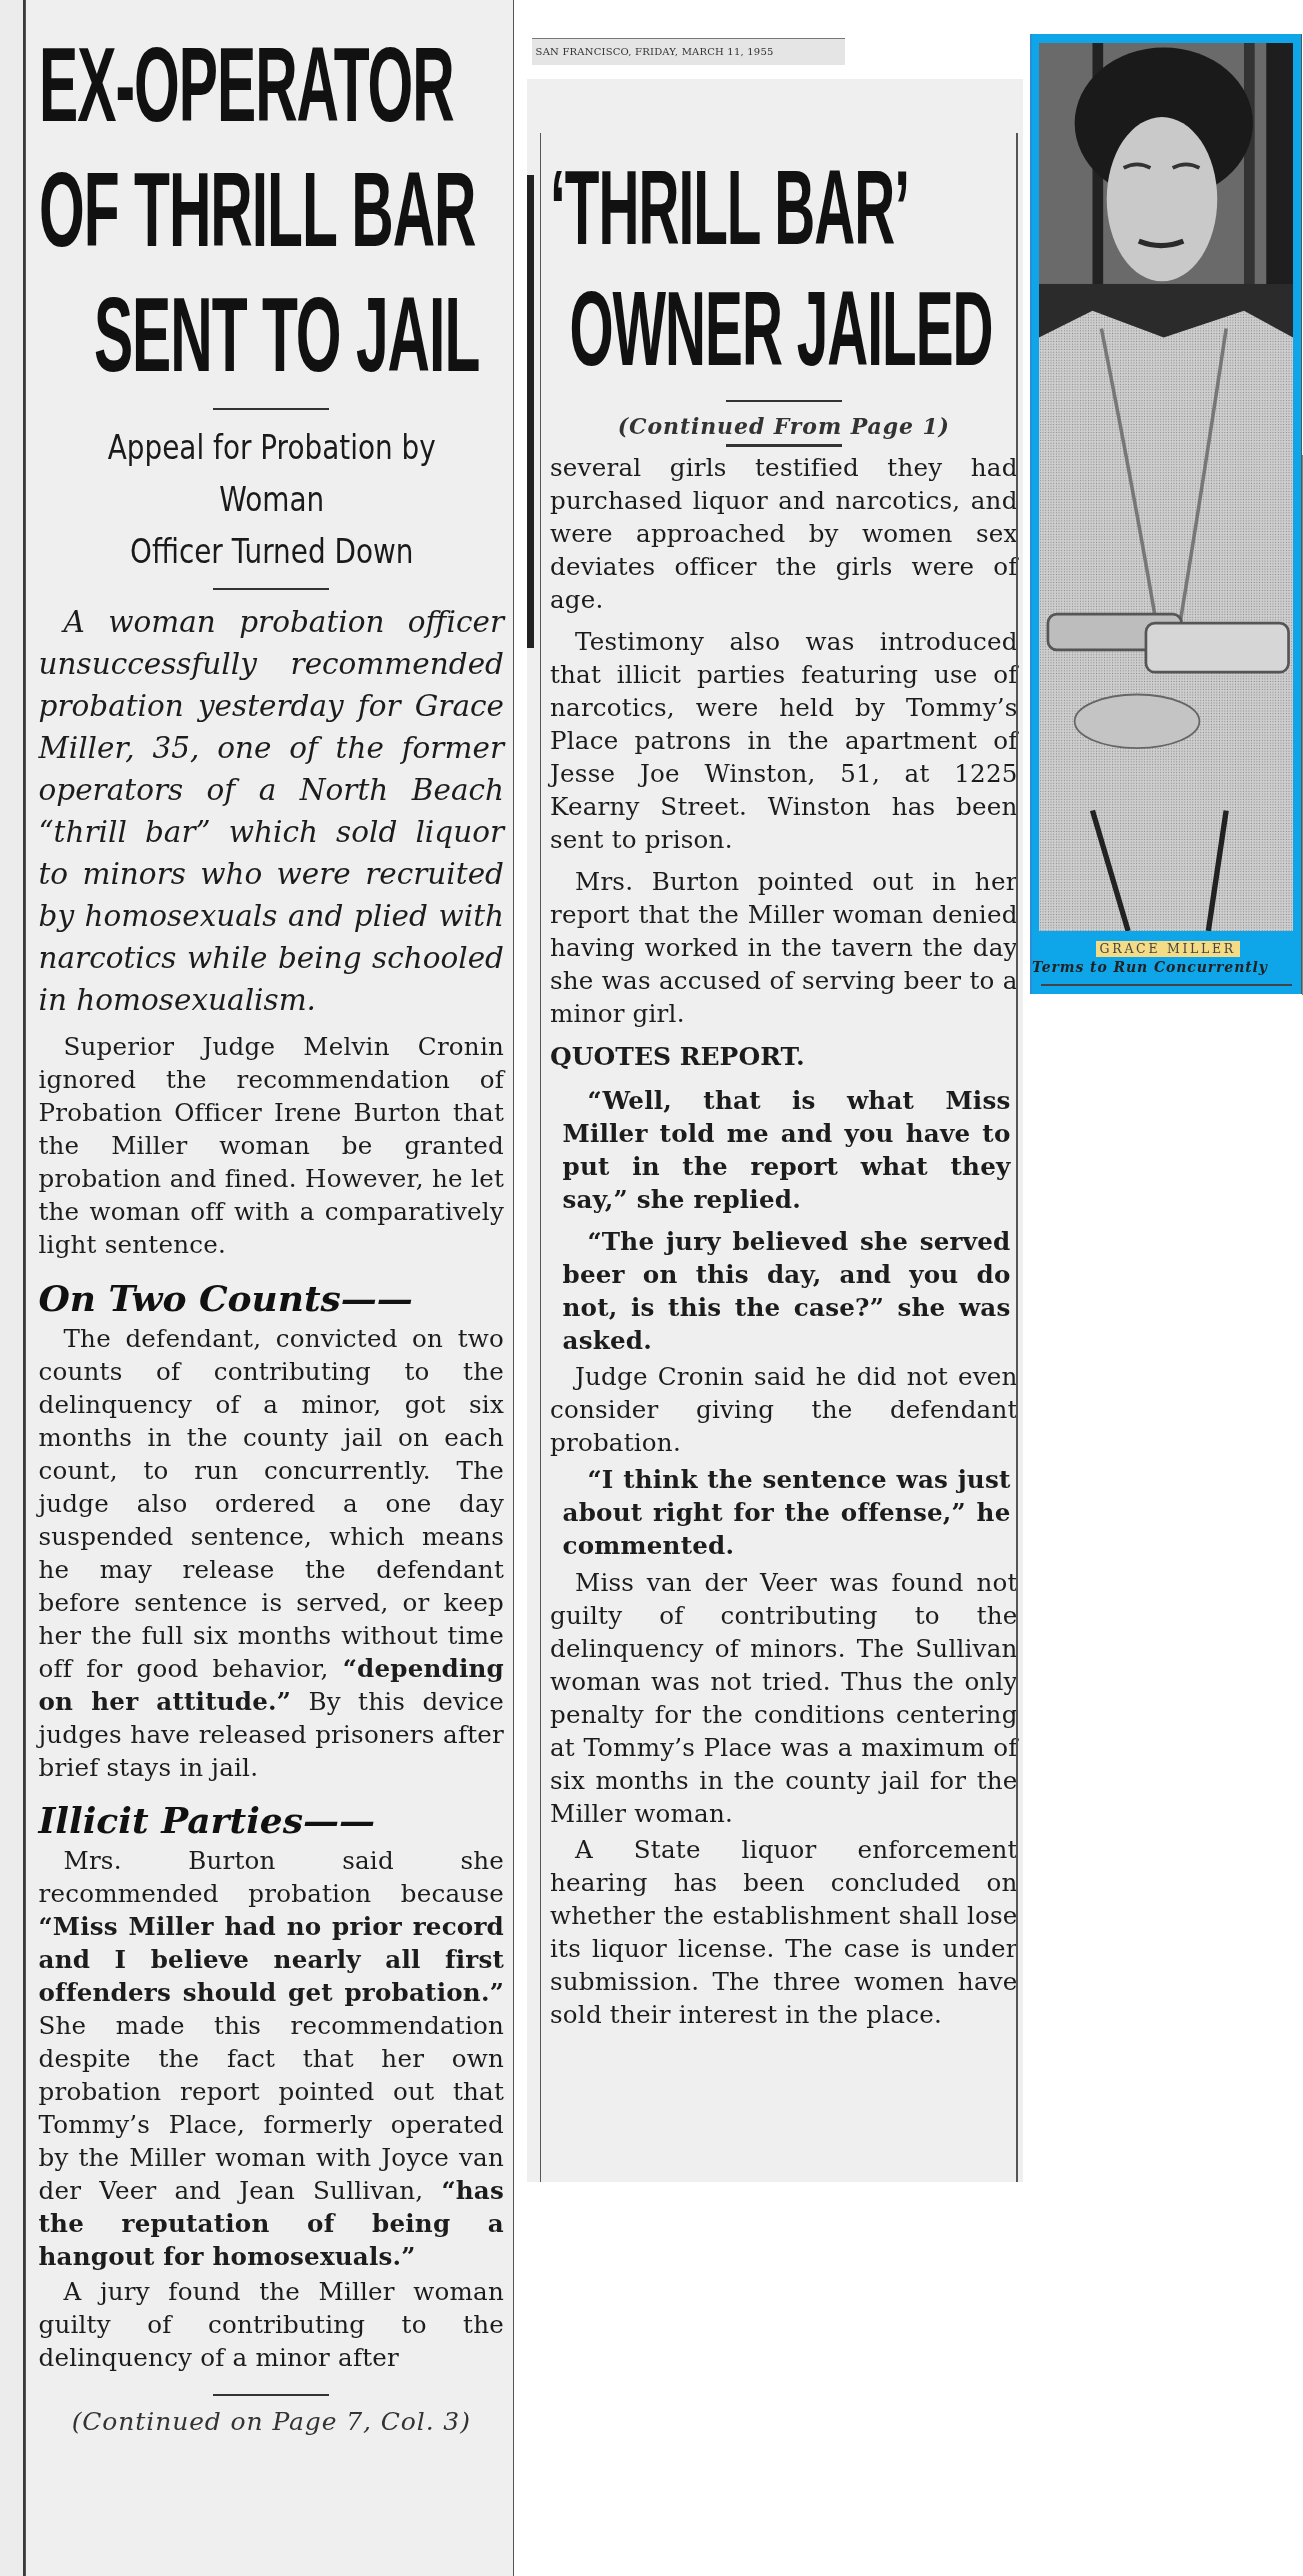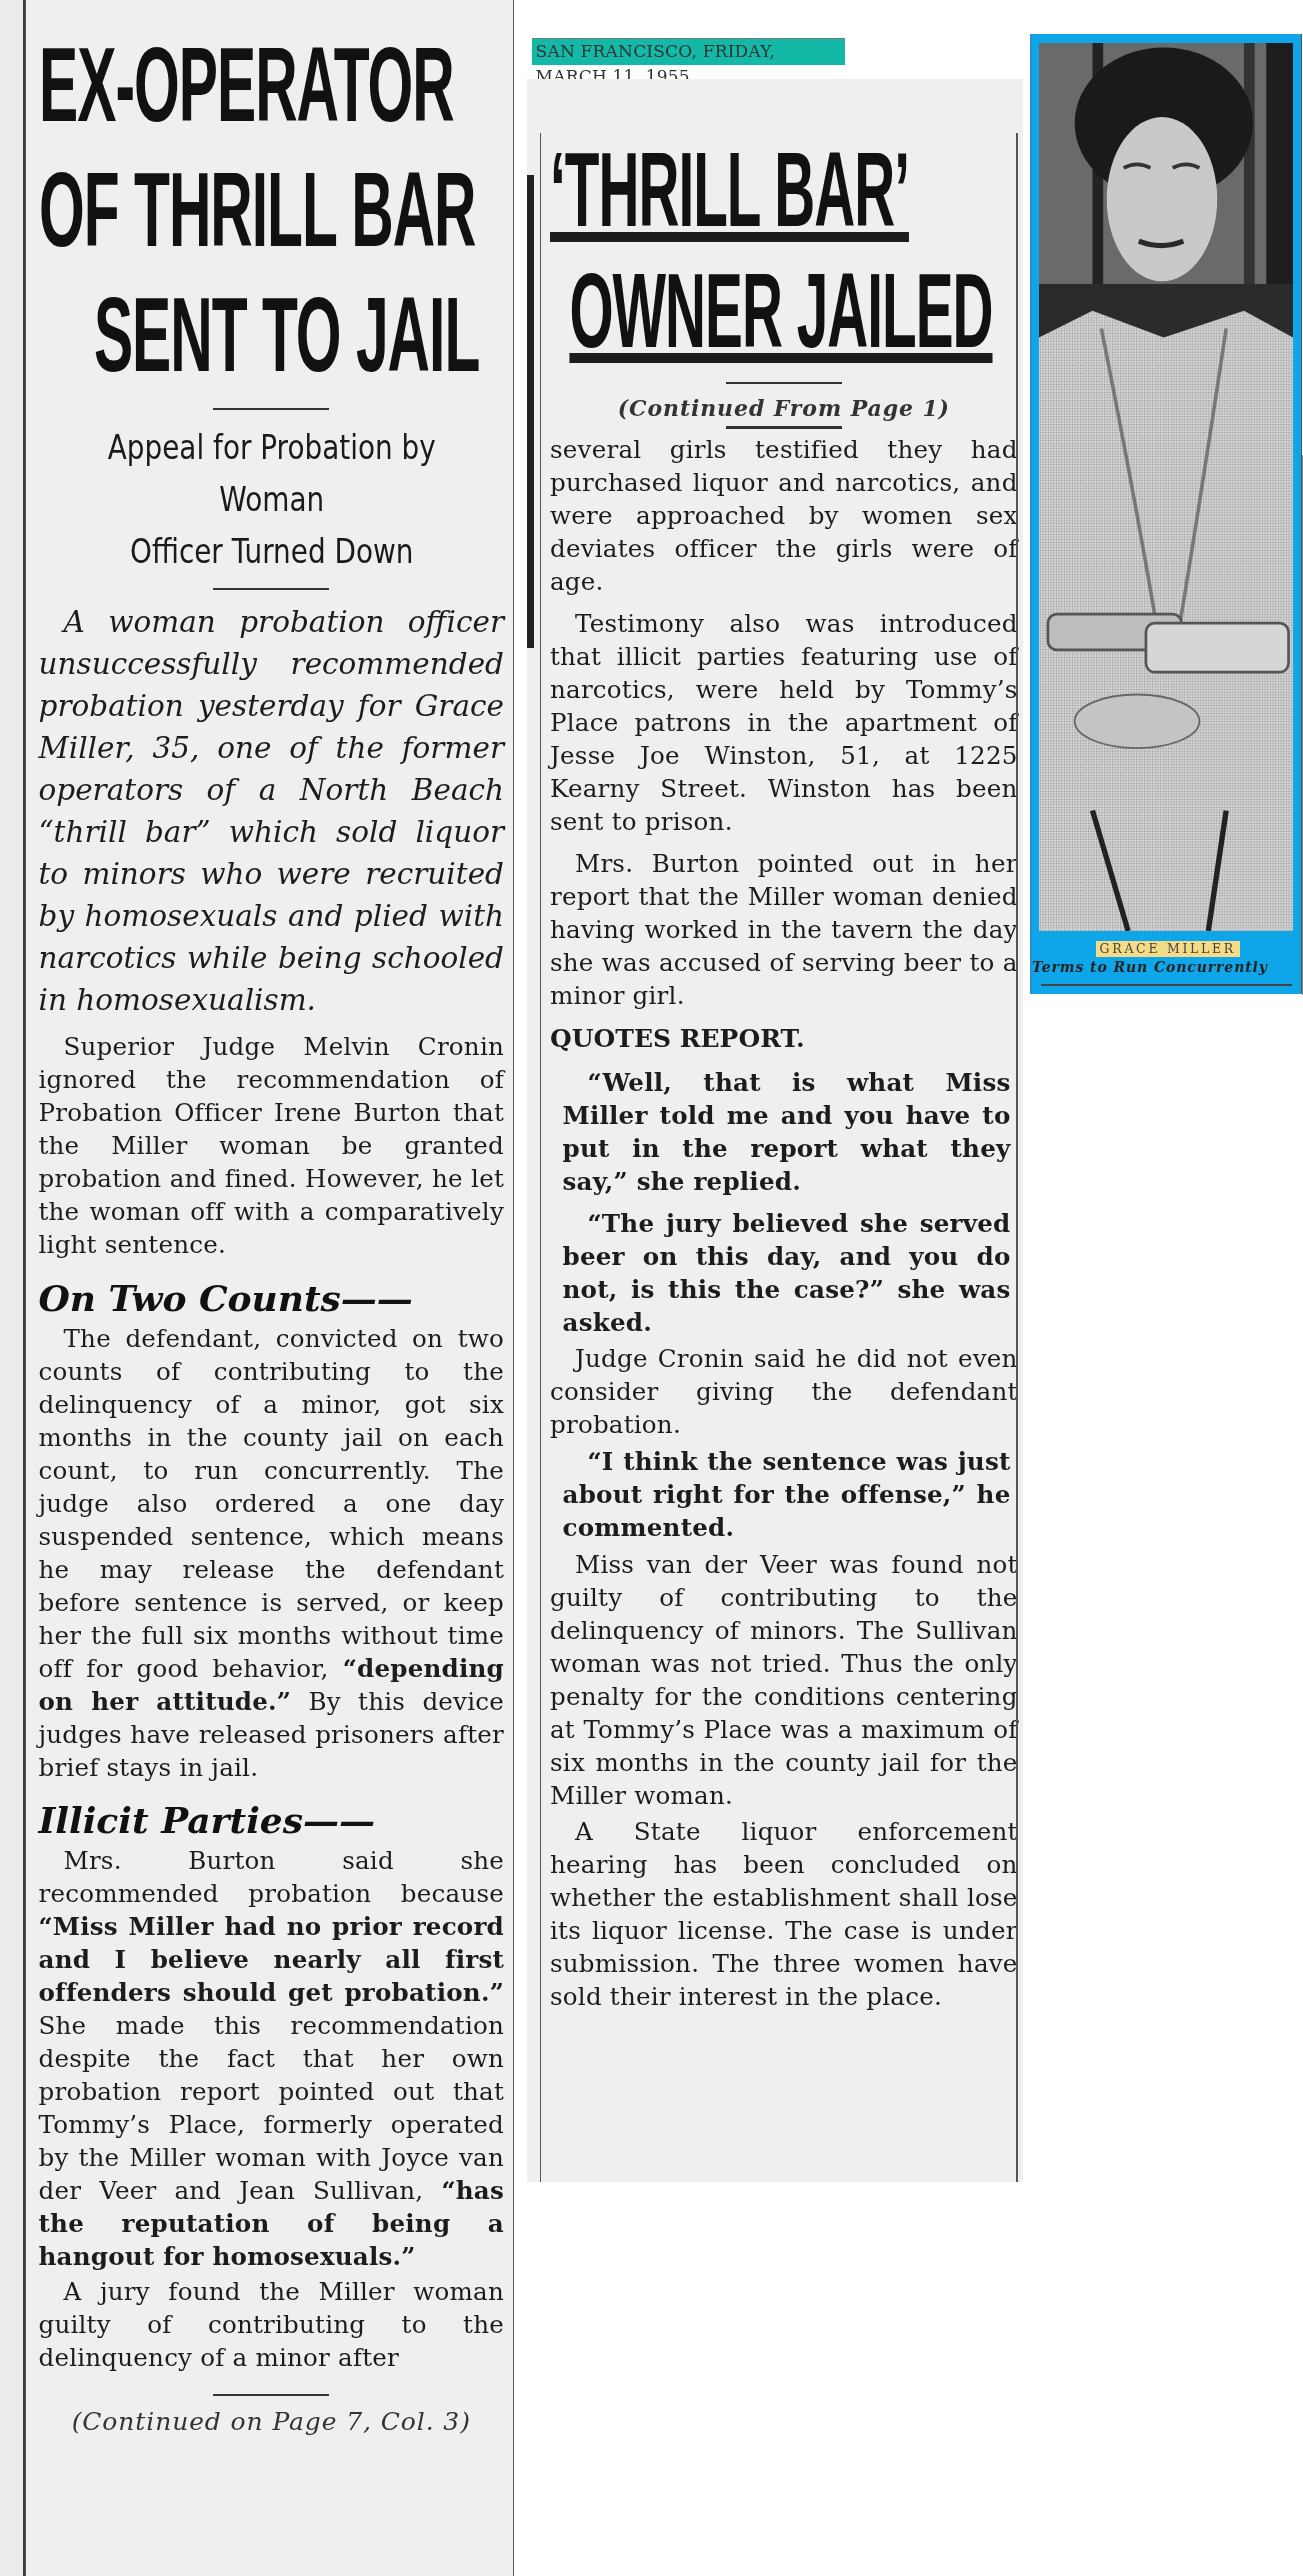--- a/index.html
+++ b/index.html
@@ -35,28 +35,28 @@
     font-family: "DejaVu Serif", serif; font-style: italic; font-weight: bold;
     font-size: 36px; line-height: 48px; margin: 12.5px 0 0; color:#111;
   }
   .continued {
     font-style: italic; font-size: 25px; text-align: center; color:#333; margin-top: 10.7px; letter-spacing: 0.9px;
   }
   .noindent { text-indent: 0; }
   .bold-head { font-weight: bold; font-size: 25px; line-height: 36px; margin: 9px 0 0; }
   .quote { font-weight: bold; padding: 0 7.1px 0 12.5px; }
   
-  #date-strip { position:absolute; left: 532px; top: 38px; width: 313px; height: 27px; background:#14b8a6;
-    border-top: 1.8px solid #777; box-sizing: border-box; font-size: 17px; line-height: 25px;
+  #date-strip { position:absolute; left: 532px; top: 38px; width: 313px; height: 27px; background:#e5e5e5;
+    border-top: 1.8px solid #777; box-sizing: border-box; font-size: 10px; line-height: 25px;
     padding-left: 3.6px; color:#333; letter-spacing: 0.2px; }
   #mid-clip { left: 527px; top: 79px; width: 496px; height: 2103px; padding: 0 5.4px 0 23px; }
   #mid-clip .vrule-l { position:absolute; left: 0; top: 96px; width: 7.1px; height: 473px; background:#222; }
   #mid-clip .vrule-l2 { position:absolute; left: 12.5px; top: 54px; width: 1.8px; height: 2049px; background:#555; }
   #mid-clip .vrule-r { position:absolute; right: 5.4px; top: 54px; width: 1.8px; height: 2049px; background:#555; }
-  #mid-hed { padding-top: 50px; text-decoration: underline; }
+  #mid-hed { padding-top: 68px; }
   #mid-hed .line { font-size: 105px; line-height: 121px; transform: scaleX(0.54); white-space: nowrap; height: 121px; }
   #mid-hed .line.l2 { padding-left: 36px; }
   #mid-clip .continued { font-size: 22px; margin-top: 5.4px; font-weight: bold; }
   
   #photo-clip { left: 1030px; top: 34px; width: 272px; height: 960px; background:#0ea5e9;
     border-left: 2.7px solid #2b8fd6; border-right: 1.8px solid #555; }
   #photo { position:absolute; left: 7.1px; top: 9px; width: 254px; height: 888px; overflow:hidden; }
   #photo svg { width: 100%; height: 100%; display:block; }
   #caption-name { position:absolute; left: 64px; top: 907px; background:#f4dc86; padding: 0 3.6px;
     font-size: 12.5px; letter-spacing: 2.7px; color:#444; line-height: 16px; }

